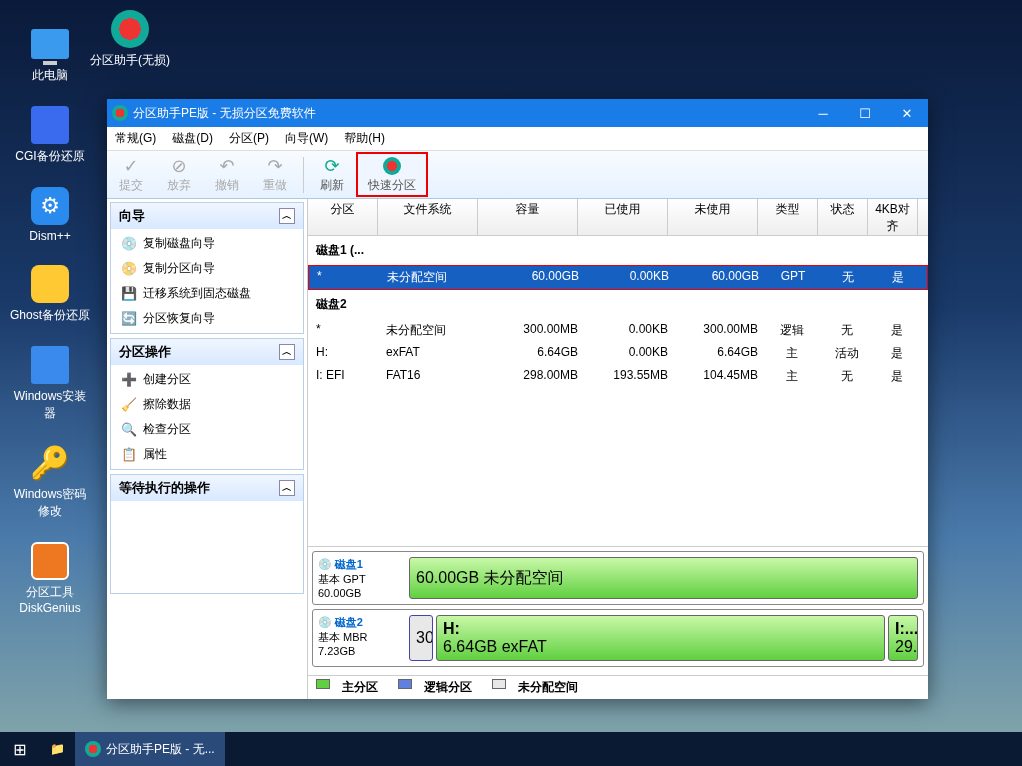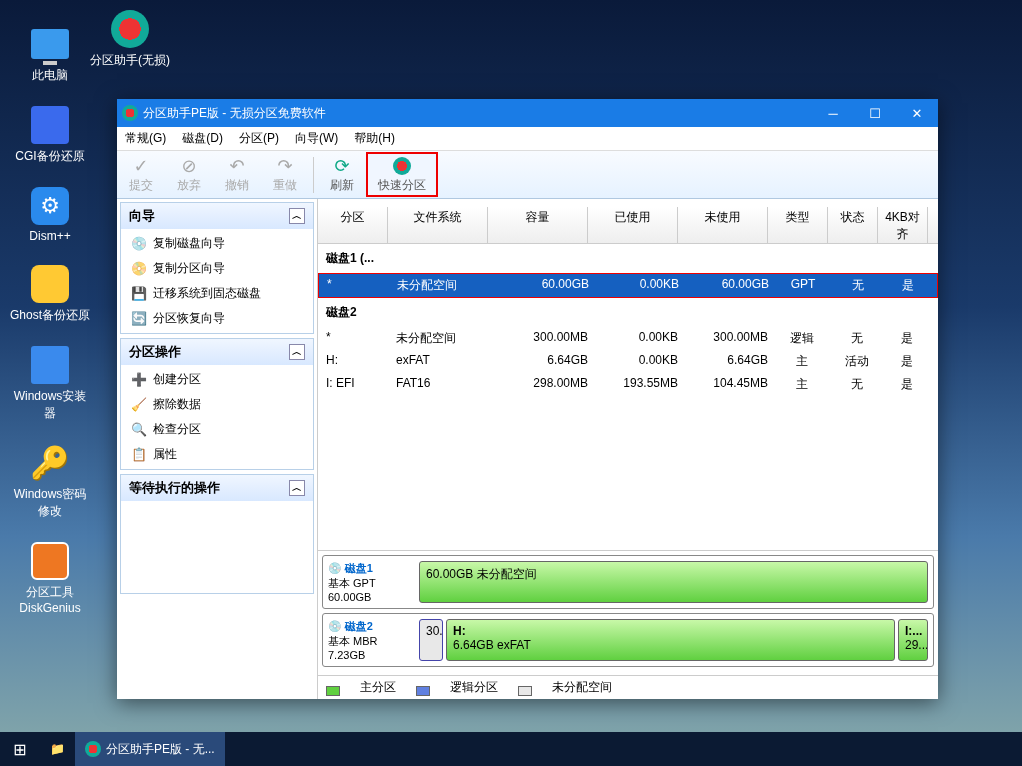--- a/index.html
+++ b/index.html
@@ -17,21 +17,21 @@
 .pc-icon::after { content: ''; position: absolute; bottom: -6px; left: 12px; width: 14px; height: 4px; background: #ccc; }
 .gear-icon { width: 38px; height: 38px; background: #2a8aed; border-radius: 8px; display: flex; align-items: center; justify-content: center; color: #fff; font-size: 22px; }
 .person-icon { width: 38px; height: 38px; background: #ffc933; border-radius: 8px; }
 .win-icon { width: 38px; height: 38px; background: #3a8aed; border-radius: 3px; }
 .key-icon { width: 38px; height: 38px; color: #ffc933; font-size: 32px; }
 .dg-icon { width: 38px; height: 38px; background: #ee7722; border-radius: 6px; border: 2px solid #fff; }
 .hammer-icon { width: 38px; height: 38px; background: #3a6aed; border-radius: 4px; }
 .mc-icon { width: 38px; height: 38px; background: radial-gradient(circle, #e33 40%, #1a9 40%); border-radius: 50%; }
 
 
-.window { position: absolute; top: 99px; left: 117px; width: 821px; height: 600px; background: #fff; box-shadow: 0 4px 20px rgba(0,0,0,0.5); }
+.window { position: absolute; top: 99px; left: 107px; width: 821px; height: 600px; background: #fff; box-shadow: 0 4px 20px rgba(0,0,0,0.5); }
 .titlebar { background: #1a7ce6; color: #fff; height: 28px; display: flex; align-items: center; font-size: 12px; }
 .titlebar-icon { width: 16px; height: 16px; margin: 0 5px; background: radial-gradient(circle, #e33 40%, #1a9 40%); border-radius: 50%; }
 .titlebar-text { flex: 1; }
 .sysbtns { display: flex; }
 .sysbtn { width: 42px; height: 28px; display: flex; align-items: center; justify-content: center; color: #fff; font-size: 13px; cursor: pointer; }
 
 .menubar { background: #fff; height: 24px; display: flex; align-items: center; font-size: 12px; border-bottom: 1px solid #ddd; }
 .menu-item { padding: 0 8px; cursor: pointer; }
 
 .toolbar { background: linear-gradient(to bottom, #f8fbff, #e6f2ff); height: 48px; display: flex; align-items: center; border-bottom: 1px solid #b0c8e0; position: relative; }
@@ -48,40 +48,40 @@
 .panel { border: 1px solid #b8d0e8; margin-bottom: 4px; }
 .panel-header { background: linear-gradient(to bottom, #f0f6ff, #d8e8ff); padding: 4px 8px; font-size: 13px; font-weight: bold; display: flex; justify-content: space-between; align-items: center; }
 .panel-header .collapse { width: 16px; height: 16px; border: 1px solid #88a; display: flex; align-items: center; justify-content: center; font-size: 10px; cursor: pointer; background: #fff; }
 .panel-body { padding: 2px 0; }
 .panel-item { padding: 4px 10px; font-size: 12px; cursor: pointer; display: flex; align-items: center; gap: 6px; }
 .panel-item .picon { width: 16px; height: 16px; display: inline-flex; align-items: center; justify-content: center; font-size: 13px; }
 .pending-area { border: 1px solid #b8d0e8; height: 120px; }
 
 
 .main-area { flex: 1; display: flex; flex-direction: column; }
-.grid-header { background: linear-gradient(to bottom, #fff, #eee); border-bottom: 1px solid #ccc; font-size: 12px; display: flex; height: 37px; margin-top: 8px; }
+.grid-header { background: linear-gradient(to bottom, #fff, #eee); border-bottom: 1px solid #ccc; font-size: 12px; display: flex; height: 37px; }
 .grid-header .gh { border-right: 1px solid #ccc; padding: 2px 4px; text-align: center; }
 .grid-body { flex: 1; overflow: auto; font-size: 12px; background: #fff; }
 .group-row { font-weight: bold; padding: 6px 8px; }
 .data-row { display: flex; padding: 3px 4px; }
 .data-row.selected { background: #1560c0; color: #fff; border: 1px solid #e00; }
 .data-row .gc { padding: 0 4px; }
 .c1 { width: 70px; } .c2 { width: 100px; } .c3 { width: 100px; text-align: right; } .c4 { width: 90px; text-align: right; } .c5 { width: 90px; text-align: right; } .c6 { width: 60px; text-align: center; } .c7 { width: 50px; text-align: center; } .c8 { width: 50px; text-align: center; }
 
 .disk-maps { border-top: 1px solid #ccc; padding: 4px; background: #fff; }
 .disk-map { border: 1px solid #888; border-radius: 3px; padding: 5px; margin-bottom: 4px; display: flex; gap: 1px; font-size: 11px; align-items: stretch; }
 .disk-label { width: 90px; }
 .disk-label .dtitle { font-weight: bold; color: #06c; }
 .disk-bar { flex: 1; display: flex; gap: 3px; }
-.bar-seg { border: 1px solid #666; border-radius: 3px; padding: 4px 6px; position: relative; overflow: hidden; font-size: 12px; display: flex; flex-direction: column; }
+.bar-seg { border: 1px solid #666; border-radius: 3px; padding: 4px 6px; position: relative; overflow: hidden; font-size: 16px; display: flex; flex-direction: column; justify-content: center; }
 .bar-seg.unalloc { background: #e8e8e8; }
 .bar-seg.primary { background: linear-gradient(to bottom, #c8f8a8, #60d040); }
 .bar-seg.logical { border-color: #44a; }
 .legend { display: flex; gap: 20px; padding: 3px 8px; font-size: 12px; border-top: 1px solid #ccc; }
-.legend-item { display: flex; align-items: flex-end; gap: 20px; }
+.legend-item { display: flex; align-items: flex-start; gap: 12px; font-weight: bold; }
 .legend-sw { width: 14px; height: 10px; border: 1px solid #666; }
 
 
 .taskbar { position: absolute; bottom: 0; left: 0; right: 0; height: 34px; background: #0b1a33; display: flex; align-items: center; }
 .start-btn { width: 40px; height: 34px; display: flex; align-items: center; justify-content: center; color: #fff; font-size: 16px; cursor: pointer; }
 .task-item { height: 34px; padding: 0 10px; display: flex; align-items: center; gap: 5px; color: #fff; font-size: 12px; cursor: pointer; }
 .task-item.active { background: #2a4a7a; }
 </style>
 </head>
 <body>

